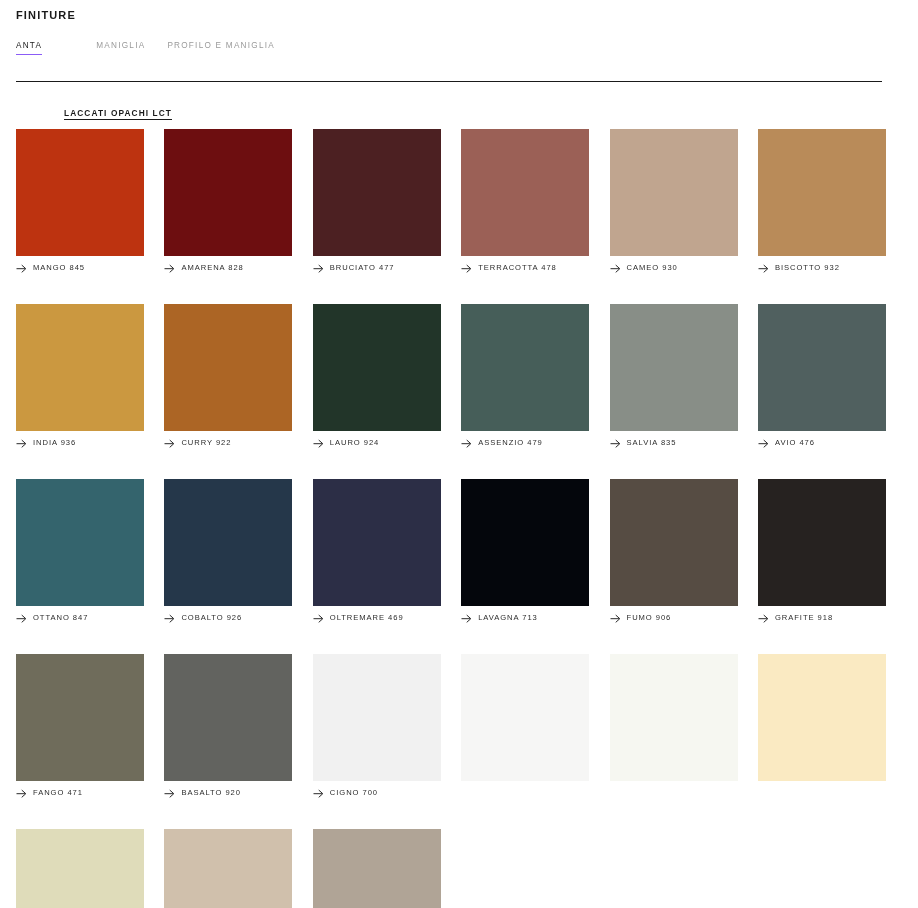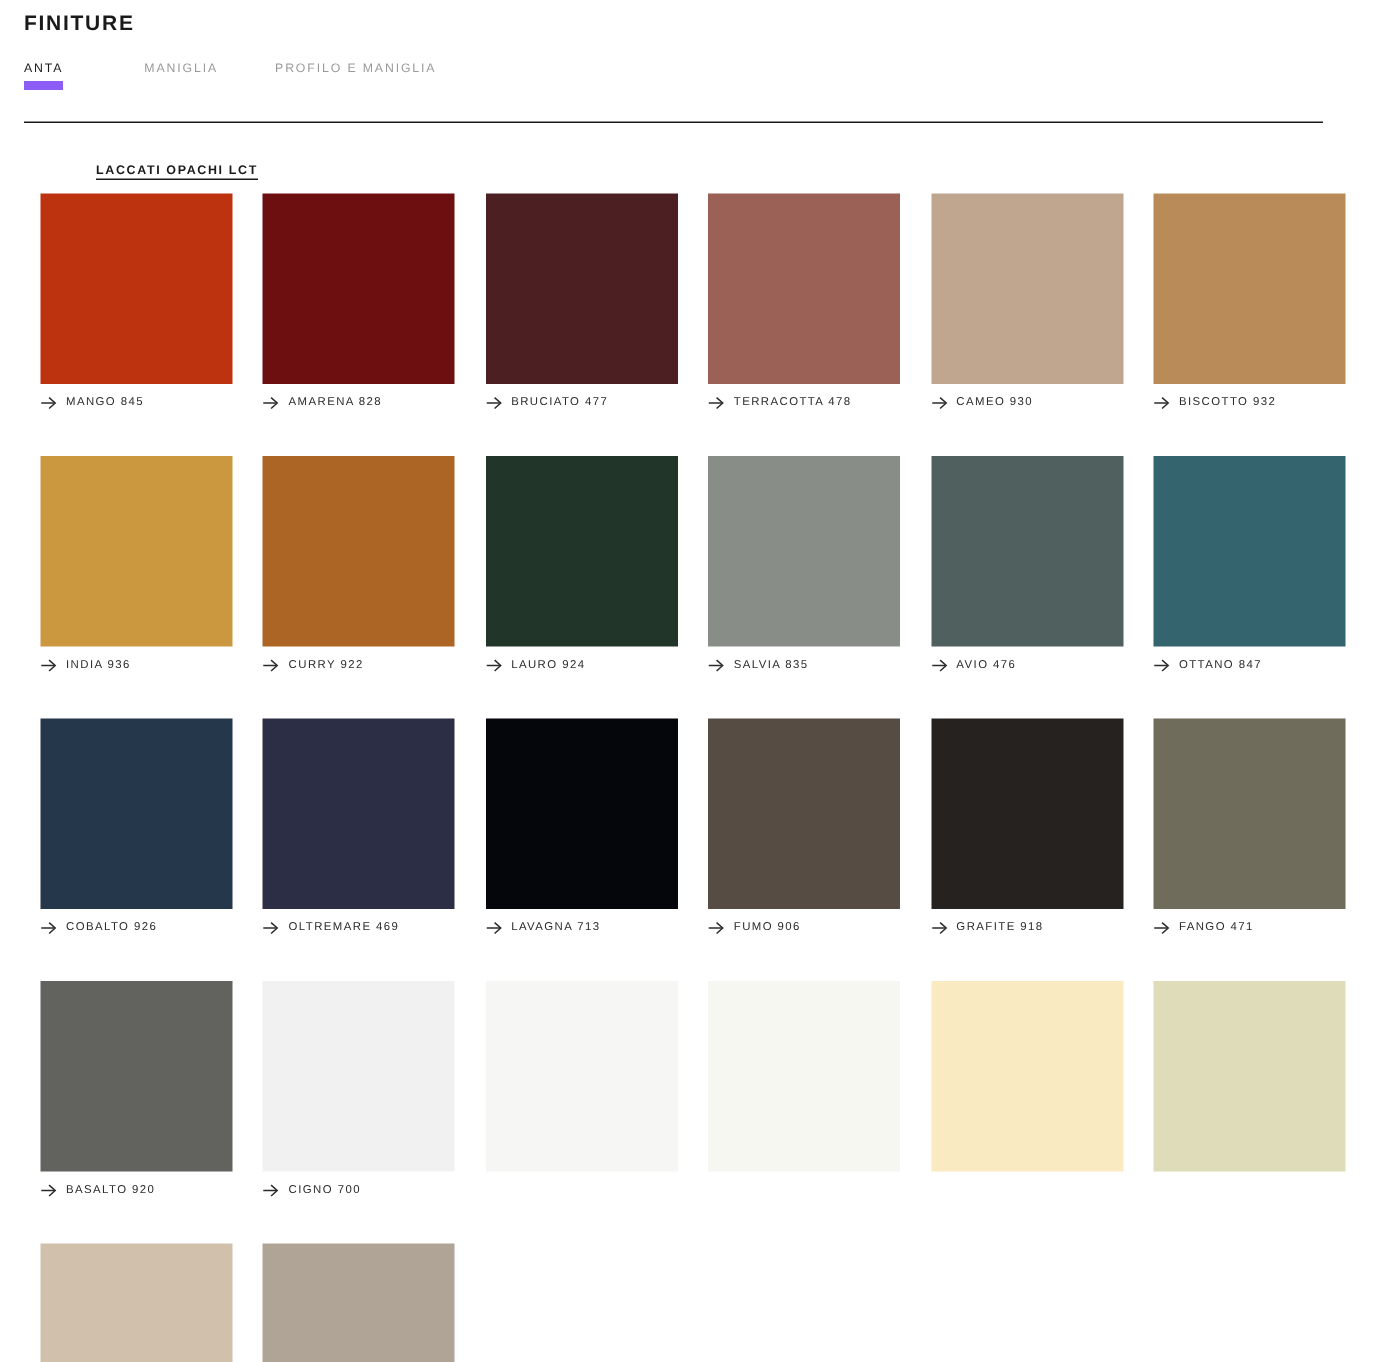--- a/index.html
+++ b/index.html
@@ -20,21 +20,21 @@
 
   .page {
     position: relative;
     width: 918px;
     height: 908px;
     padding: 0 16px;
   }
 
   
   .page-title {
-    font-size: 14px;
+    font-size: 11px;
     font-weight: bold;
     letter-spacing: 1.15px;
     color: #1a1a1a;
     padding-top: 9px;
     line-height: 12px;
   }
 
   .tabbar {
     display: flex;
     align-items: flex-start;
@@ -47,26 +47,26 @@
     letter-spacing: 1.25px;
     color: #9a9a9a;
     line-height: 12px;
     padding-bottom: 2px;
     cursor: pointer;
     white-space: nowrap;
   }
 
   .tab.active {
     color: #1a1a1a;
-    border-bottom: 6px solid #8b5cf6;
+    border-bottom: 1px solid #8b5cf6;
   }
 
   .tab-1 { margin-left: 0px; }
   .tab-2 { margin-left: 54px; }
-  .tab-3 { margin-left: 38px; }
+  .tab-3 { margin-left: 22px; }
 
   .header-rule {
     margin-top: 27px;
     border-top: 1px solid #1a1a1a;
     width: 866px;
   }
 
   .section-title {
     display: inline-block;
     margin-top: 26px;
@@ -84,21 +84,20 @@
     margin-top: 9px;
     display: grid;
     grid-template-columns: repeat(6, 128px);
     column-gap: 20.4px;
     row-gap: 31px;
   }
 
   .swatch-cell {
     width: 128px;
     cursor: pointer;
-    margin-left: 11px;
   }
 
   .swatch-chip {
     width: 128px;
     height: 127px;
     display: block;
   }
 
   .swatch-label {
     display: flex;
@@ -247,20 +246,32 @@
           <span class="arrow-icon">
             <svg viewBox="0 0 11 9" width="11" height="9" aria-hidden="true">
               <path d="M0.5 4.7 H9.2" stroke="#2b2b2b" stroke-width="1" fill="none"></path>
               <path d="M6.1 1.4 L9.8 4.7 L6.1 8.0" stroke="#2b2b2b" stroke-width="1" fill="none" stroke-linecap="square"></path>
             </svg>
           </span>
           <span class="swatch-name">LAURO 924</span>
         </div>
       </div>
       <div class="swatch-cell">
+        <div class="swatch-chip" style="background-color: rgb(70, 94, 89);"></div>
+        <div class="swatch-label">
+          <span class="arrow-icon">
+            <svg viewBox="0 0 11 9" width="11" height="9" aria-hidden="true">
+              <path d="M0.5 4.7 H9.2" stroke="#2b2b2b" stroke-width="1" fill="none"></path>
+              <path d="M6.1 1.4 L9.8 4.7 L6.1 8.0" stroke="#2b2b2b" stroke-width="1" fill="none" stroke-linecap="square"></path>
+            </svg>
+          </span>
+          <span class="swatch-name">ASSENZIO 479</span>
+        </div>
+      </div>
+      <div class="swatch-cell">
         <div class="swatch-chip" style="background-color: rgb(136, 142, 135);"></div>
         <div class="swatch-label">
           <span class="arrow-icon">
             <svg viewBox="0 0 11 9" width="11" height="9" aria-hidden="true">
               <path d="M0.5 4.7 H9.2" stroke="#2b2b2b" stroke-width="1" fill="none"></path>
               <path d="M6.1 1.4 L9.8 4.7 L6.1 8.0" stroke="#2b2b2b" stroke-width="1" fill="none" stroke-linecap="square"></path>
             </svg>
           </span>
           <span class="swatch-name">SALVIA 835</span>
         </div>

